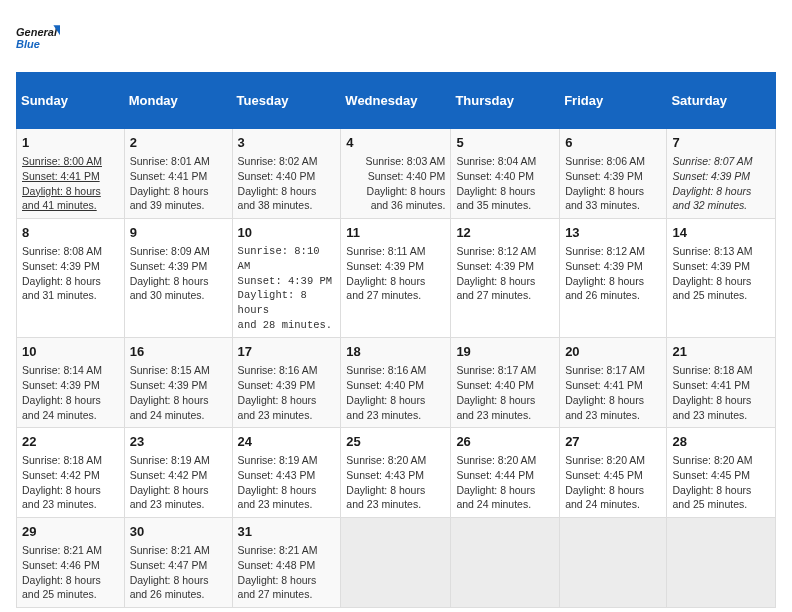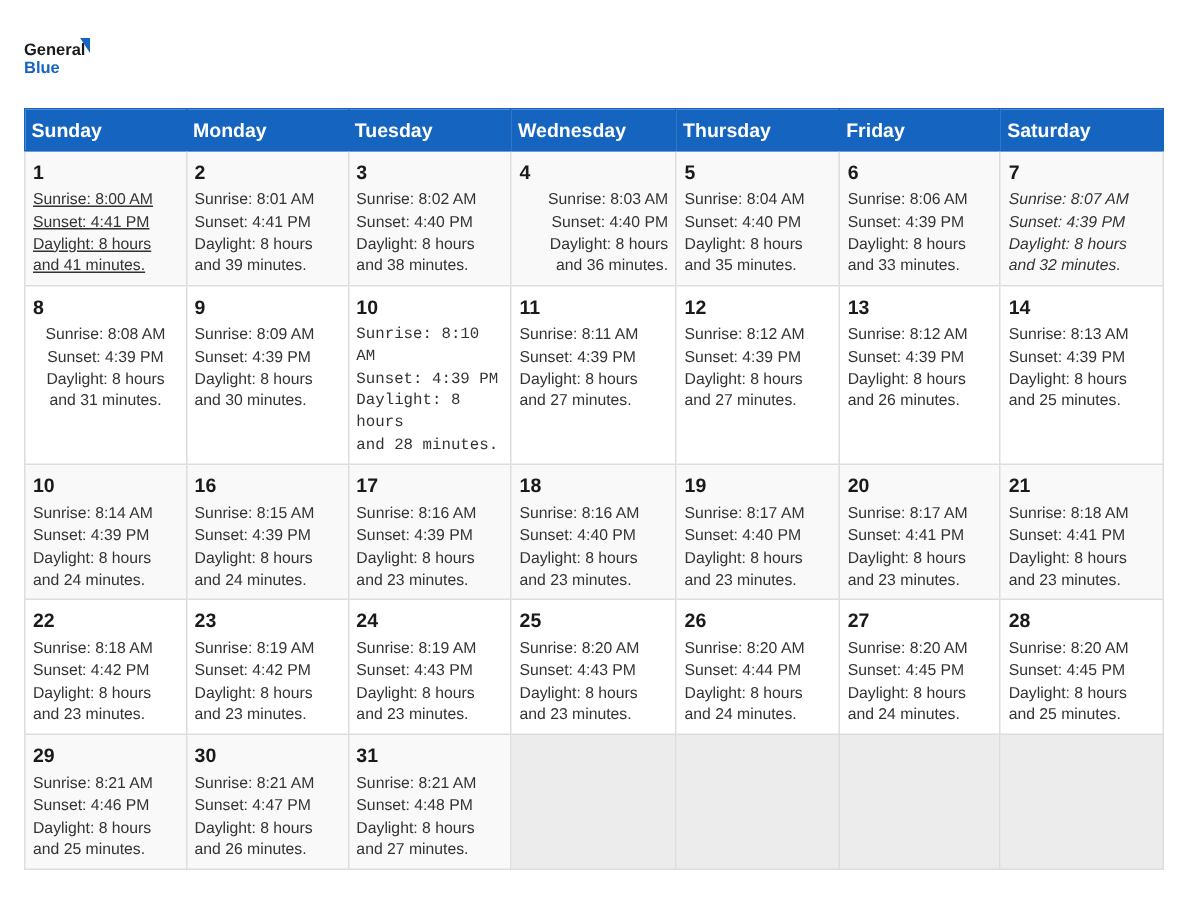--- a/index.html
+++ b/index.html
@@ -8,20 +8,21 @@
       background: #fff;
       width: 792px;
       min-height: 612px;
       padding: 16px;
     }
     .header {
       display: flex;
       justify-content: space-between;
       align-items: flex-start;
       margin-bottom: 12px;
+      font-style: italic;
     }
     .logo {
       display: flex;
       align-items: center;
       gap: 4px;
     }
     .title-block { text-align: right; }
     .main-title {
       font-size: 32px;
       font-weight: bold;
@@ -32,21 +33,21 @@
       color: #444;
     }
     .calendar {
       width: 100%;
       border-collapse: collapse;
       font-size: 11px;
     }
     .calendar thead tr th {
       background: #1565c0;
       color: #fff;
-      padding: 6px 4px;
+      padding: 20px 4px;
       text-align: left;
       font-size: 13px;
       font-weight: bold;
       border: 1px solid #1565c0;
     }
     .calendar tbody tr td {
       vertical-align: top;
       padding: 5px 5px;
       border: 1px solid #ddd;
       width: 113px;
@@ -150,21 +151,21 @@
           <span class="day-number">7</span>
           <div class="day-info" style="white-space: pre-line; font-style: italic;">Sunrise: 8:07 AM
 Sunset: 4:39 PM
 Daylight: 8 hours
 and 32 minutes.</div>
         </td>
       </tr>
       <tr>
         <td>
           <span class="day-number">8</span>
-          <div class="day-info" style="white-space: pre-line; text-align: center;">Sunrise: 8:08 AM
+          <div class="day-info" style="white-space: pre-line;">Sunrise: 8:08 AM
 Sunset: 4:39 PM
 Daylight: 8 hours
 and 31 minutes.</div>
         </td>
         <td>
           <span class="day-number">9</span>
           <div class="day-info" style="white-space: pre-line;">Sunrise: 8:09 AM
 Sunset: 4:39 PM
 Daylight: 8 hours
 and 30 minutes.</div>

